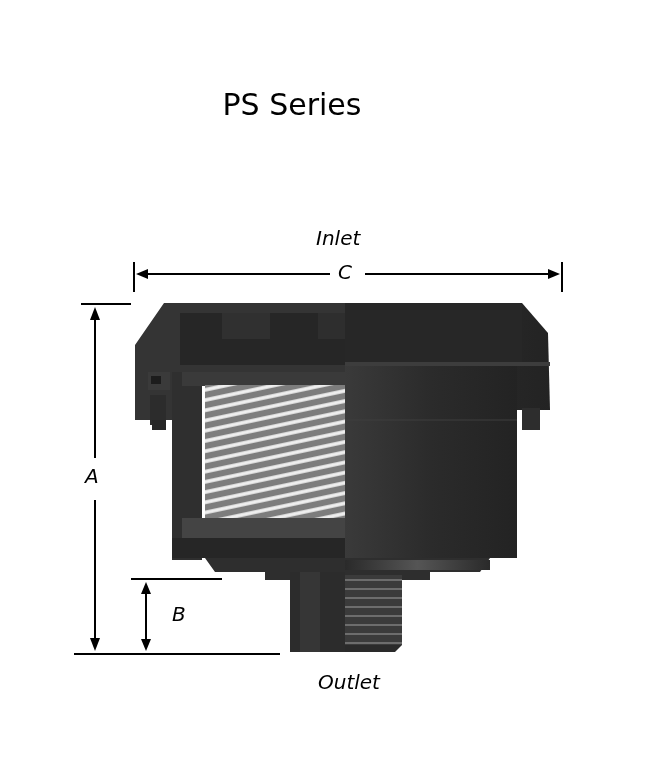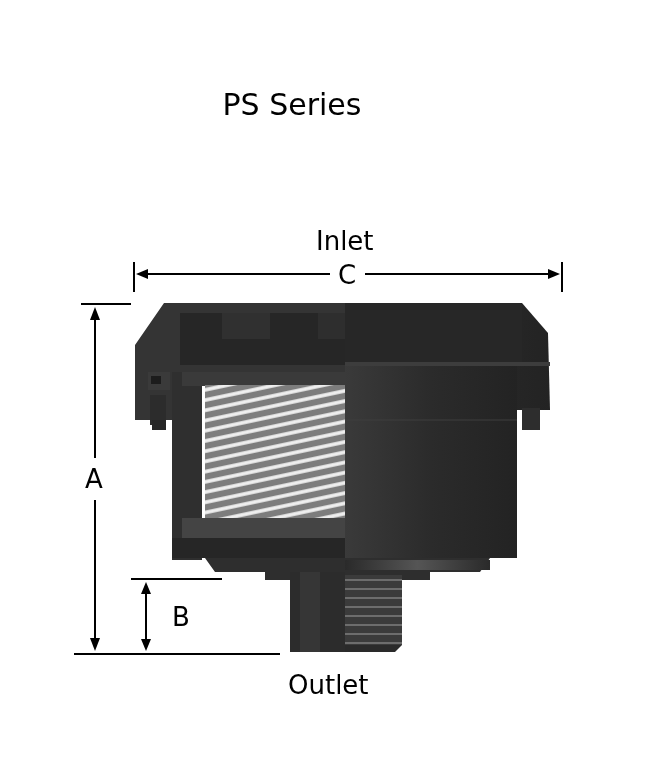--- a/index.html
+++ b/index.html
@@ -1,17 +1,17 @@
 <!DOCTYPE html>
 <html><head>
 <meta charset="utf-8">
 <style>
   html, body { margin:0; padding:0; background:#ffffff; }
   body { width:648px; height:768px; position:relative; overflow:hidden; font-family:"DejaVu Sans", "Liberation Sans", sans-serif; color:#000; }
-  .label { position:absolute; font-size:26px; line-height:1; white-space:nowrap; }
+  .label { position:absolute; font-size:20px; line-height:1; white-space:nowrap;font-style:italic; }
   .title { position:absolute; font-size:30px; line-height:1; left:0; width:584px; text-align:center; top:90px; }
   svg { position:absolute; left:0; top:0; }
 </style>
 </head>
 <body>
 
 <div class="title">PS Series</div>
 
 <svg width="648" height="768" viewBox="0 0 648 768">
   <defs>
@@ -99,13 +99,13 @@
     <line x1="146" y1="586" x2="146" y2="648"></line>
     <polygon points="146,582 141,594 151,594" stroke="none"></polygon>
     <polygon points="146,651 141,639 151,639" stroke="none"></polygon>
   </g>
 </svg>
 
 <div class="label" style="left:316px; top:228px;">Inlet</div>
 <div class="label" style="left:338px; top:262px;">C</div>
 <div class="label" style="left:85px; top:466px;">A</div>
 <div class="label" style="left:172px; top:604px;">B</div>
-<div class="label" style="left:288px; top:672px;">Outlet</div>
+<div class="label" style="left:318px; top:672px;">Outlet</div>
 
 </body></html>

